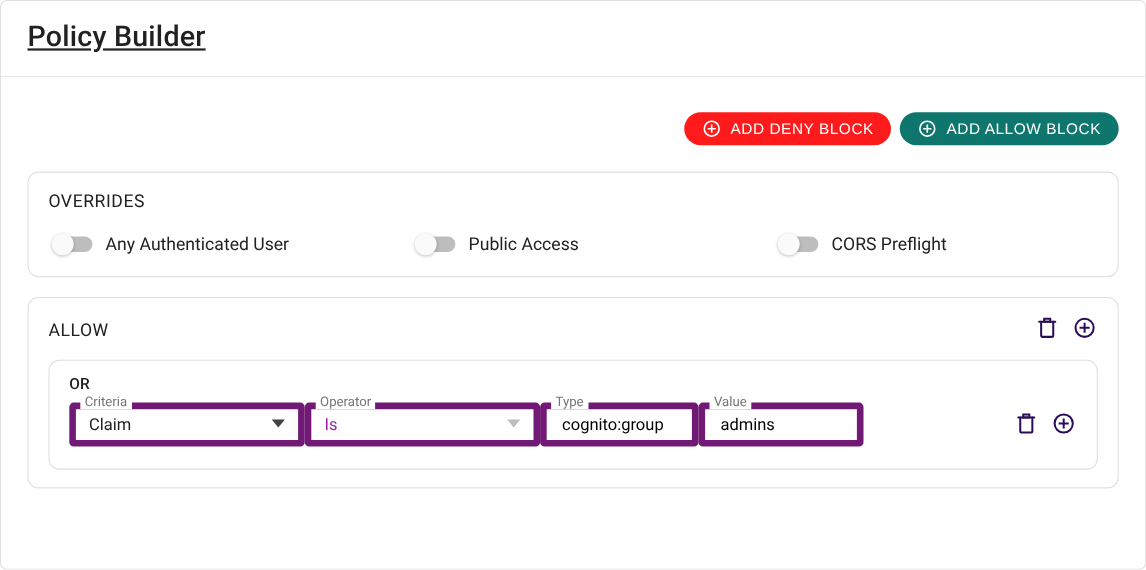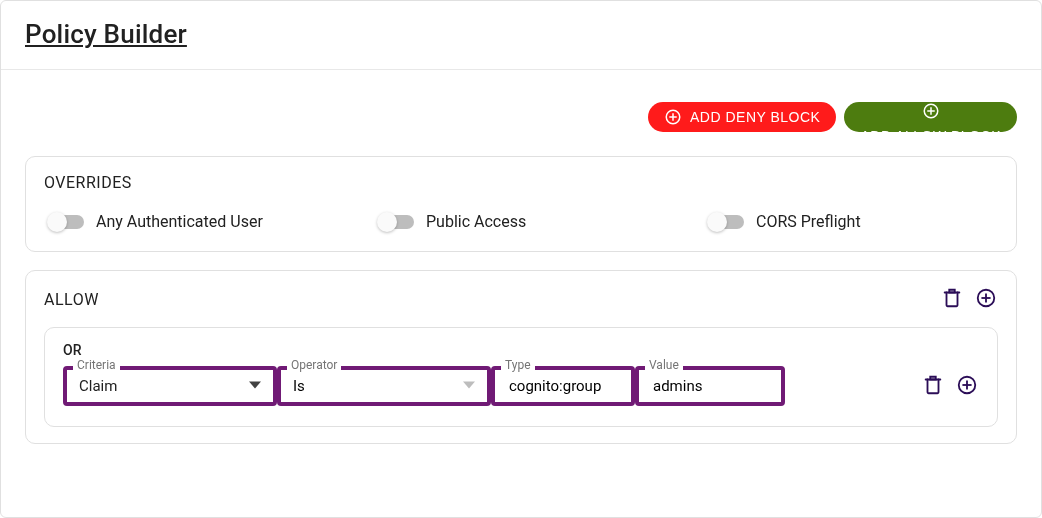--- a/index.html
+++ b/index.html
@@ -48,21 +48,21 @@
     padding: 0 16px;
     border: none;
     border-radius: 15px;
     color: #fff;
     font-size: 14px;
     font-weight: 500;
     letter-spacing: 0.5px;
     cursor: pointer;
   }
   .pill-btn.red { background: #ff1b1b; }
-  .pill-btn.green { background: #4d7c0f; flex-direction: column; }
+  .pill-btn.green { background: #0f766e; }
   .pill-btn svg { width: 18px; height: 18px; display:block; }
 
   .section {
     padding: 16px 18px;
     margin-bottom: 18px;
   }
   .section-header {
     font-size: 16px;
     font-weight: 400;
     letter-spacing: 0.5px;
@@ -135,30 +135,30 @@
     position: absolute;
     top: -8px;
     left: 10px;
     background: #fff;
     padding: 0 4px;
     font-size: 12px;
     color: #757575;
   }
   .field-box {
     height: 40px;
-    border: 4px solid #701a75;
+    border: 6px solid #701a75;
     border-radius: 4px;
     display: flex;
     align-items: center;
     padding: 0 12px;
     font-size: 15px;
     background: #fff;
   }
   .field.select .field-box { justify-content: space-between; cursor: pointer; }
-  .field.disabled .field-box { color: #000000; cursor: default; }
+  .field.disabled .field-box { color: #a21caf; cursor: default; }
   .field.w1 { width: 214px; }
   .field.w2 { width: 214px; }
   .field.w3 { width: 144px; }
   .field.w4 { width: 150px; }
   .dropdown-icon svg { width: 12px; height: 12px; fill: #424242; }
   .field.disabled .dropdown-icon svg { fill: #bdbdbd; }
   .input {
     border: none; outline: none; font-size: 15px; width: 100%;
     font-family: inherit; background: transparent;
   }

